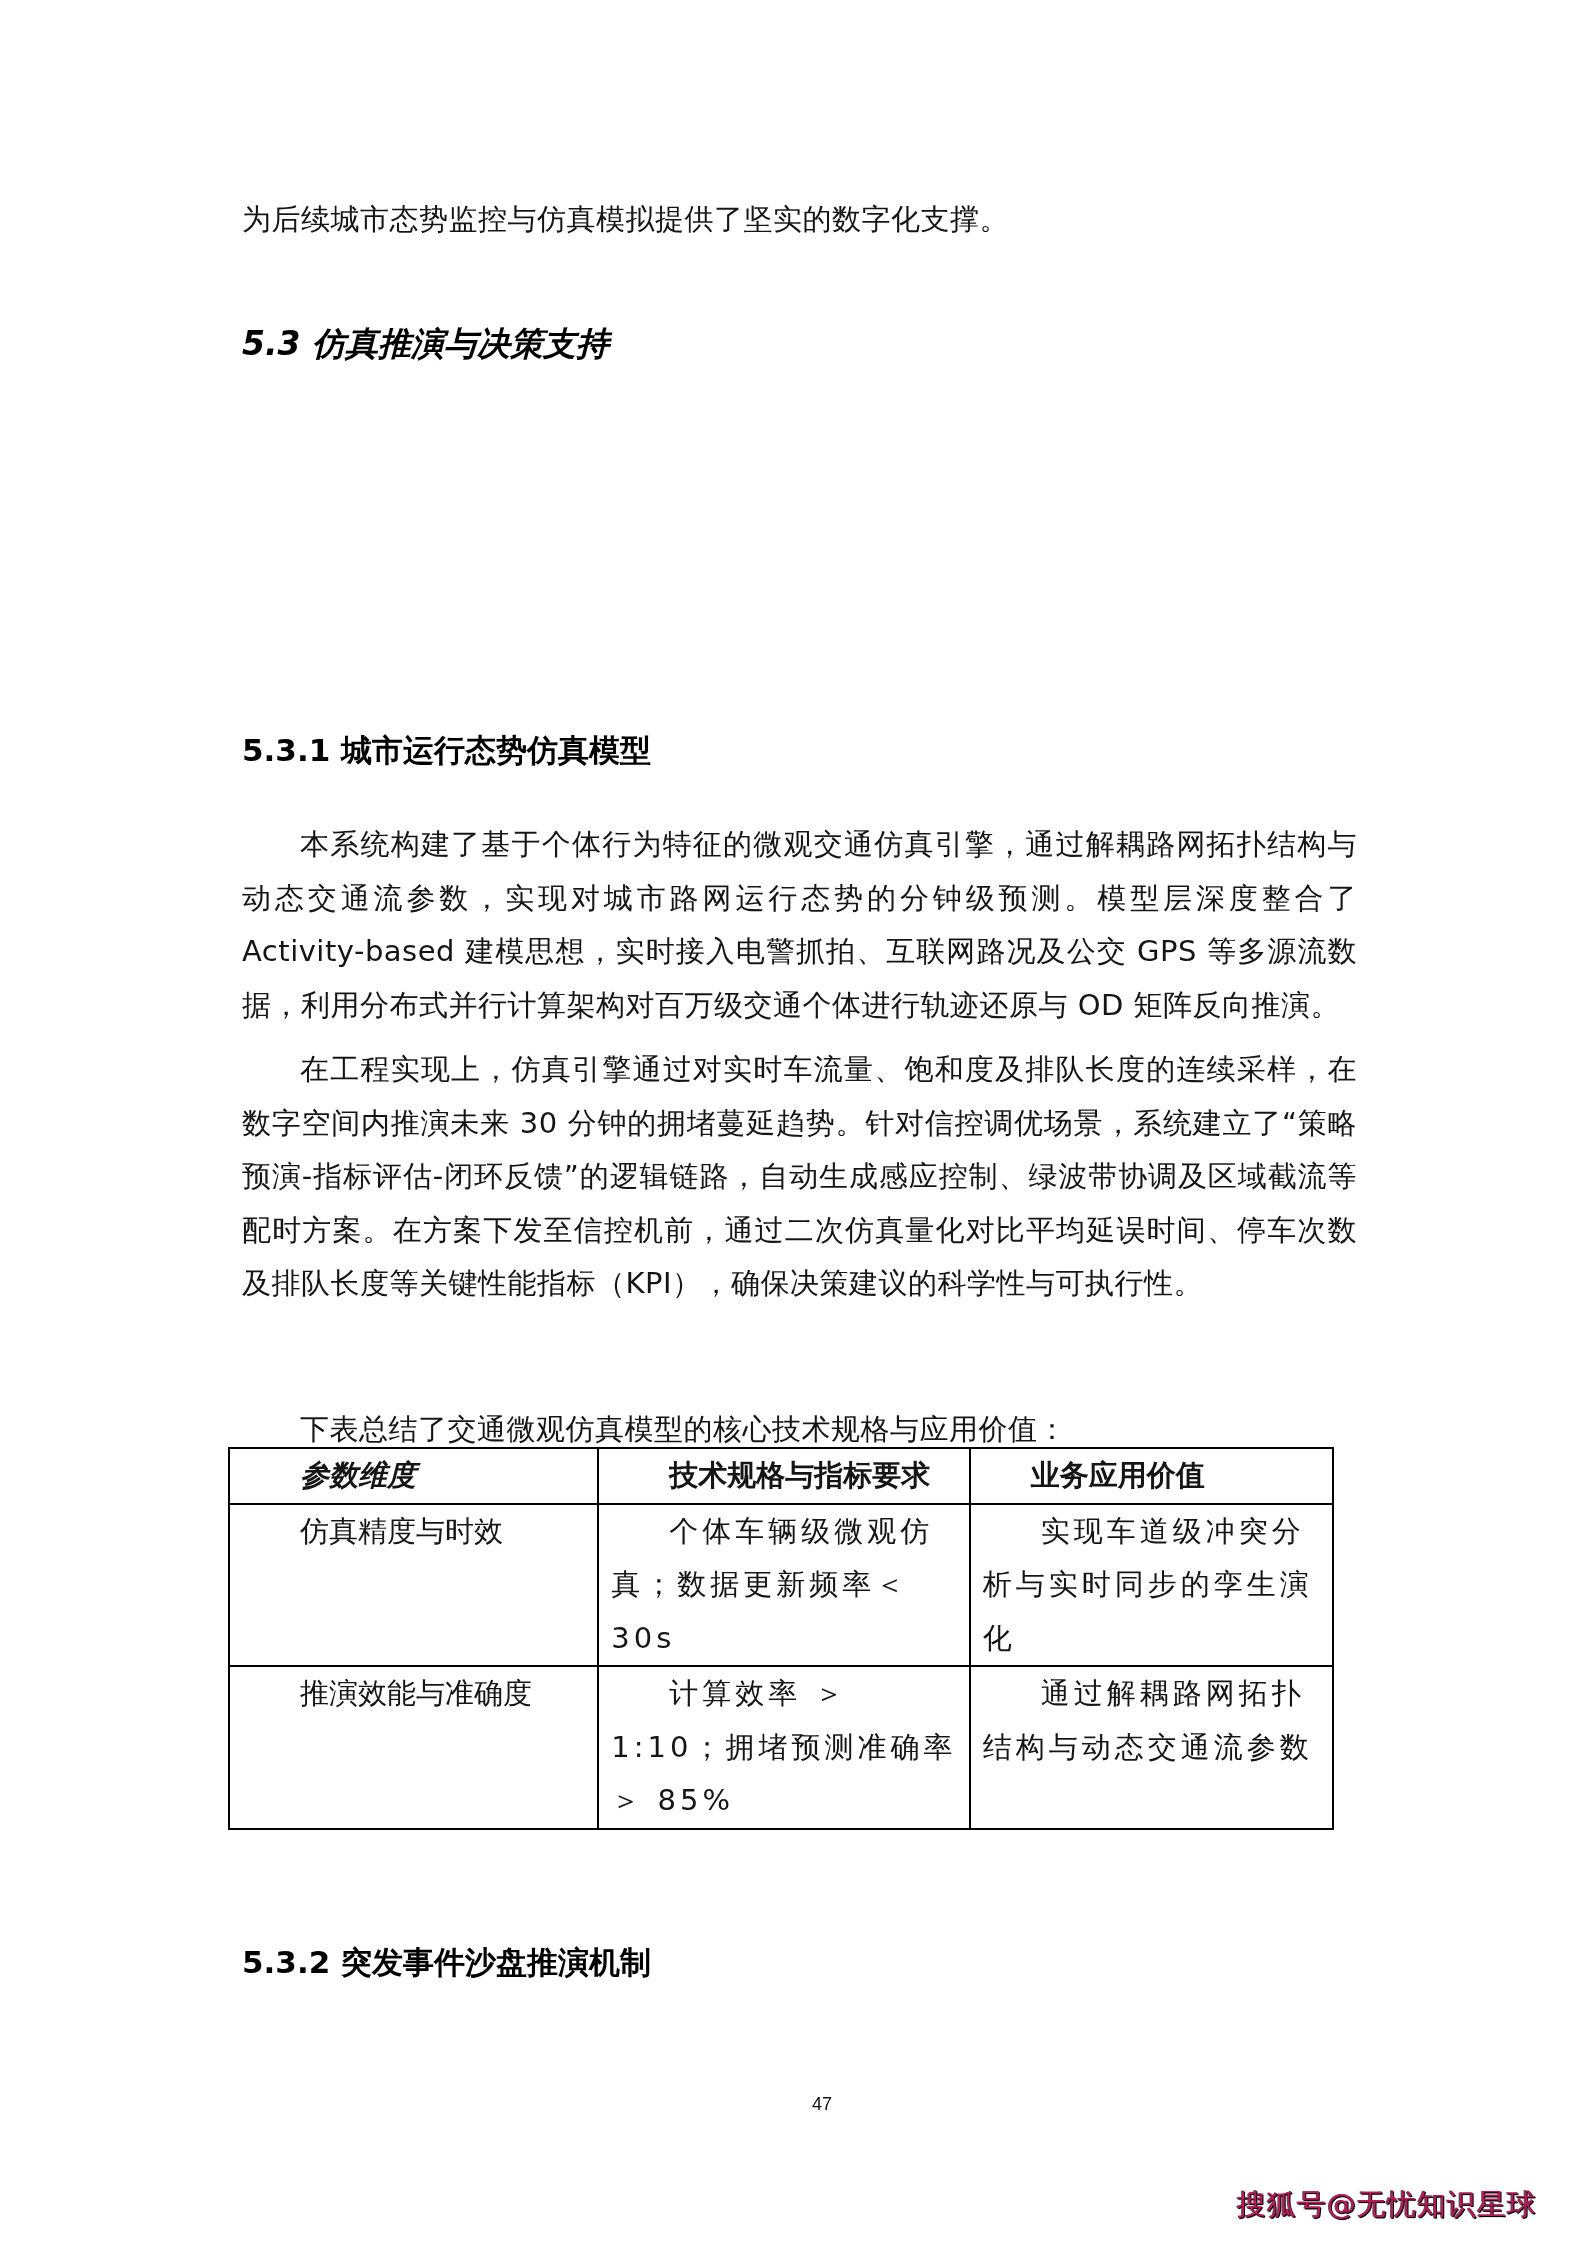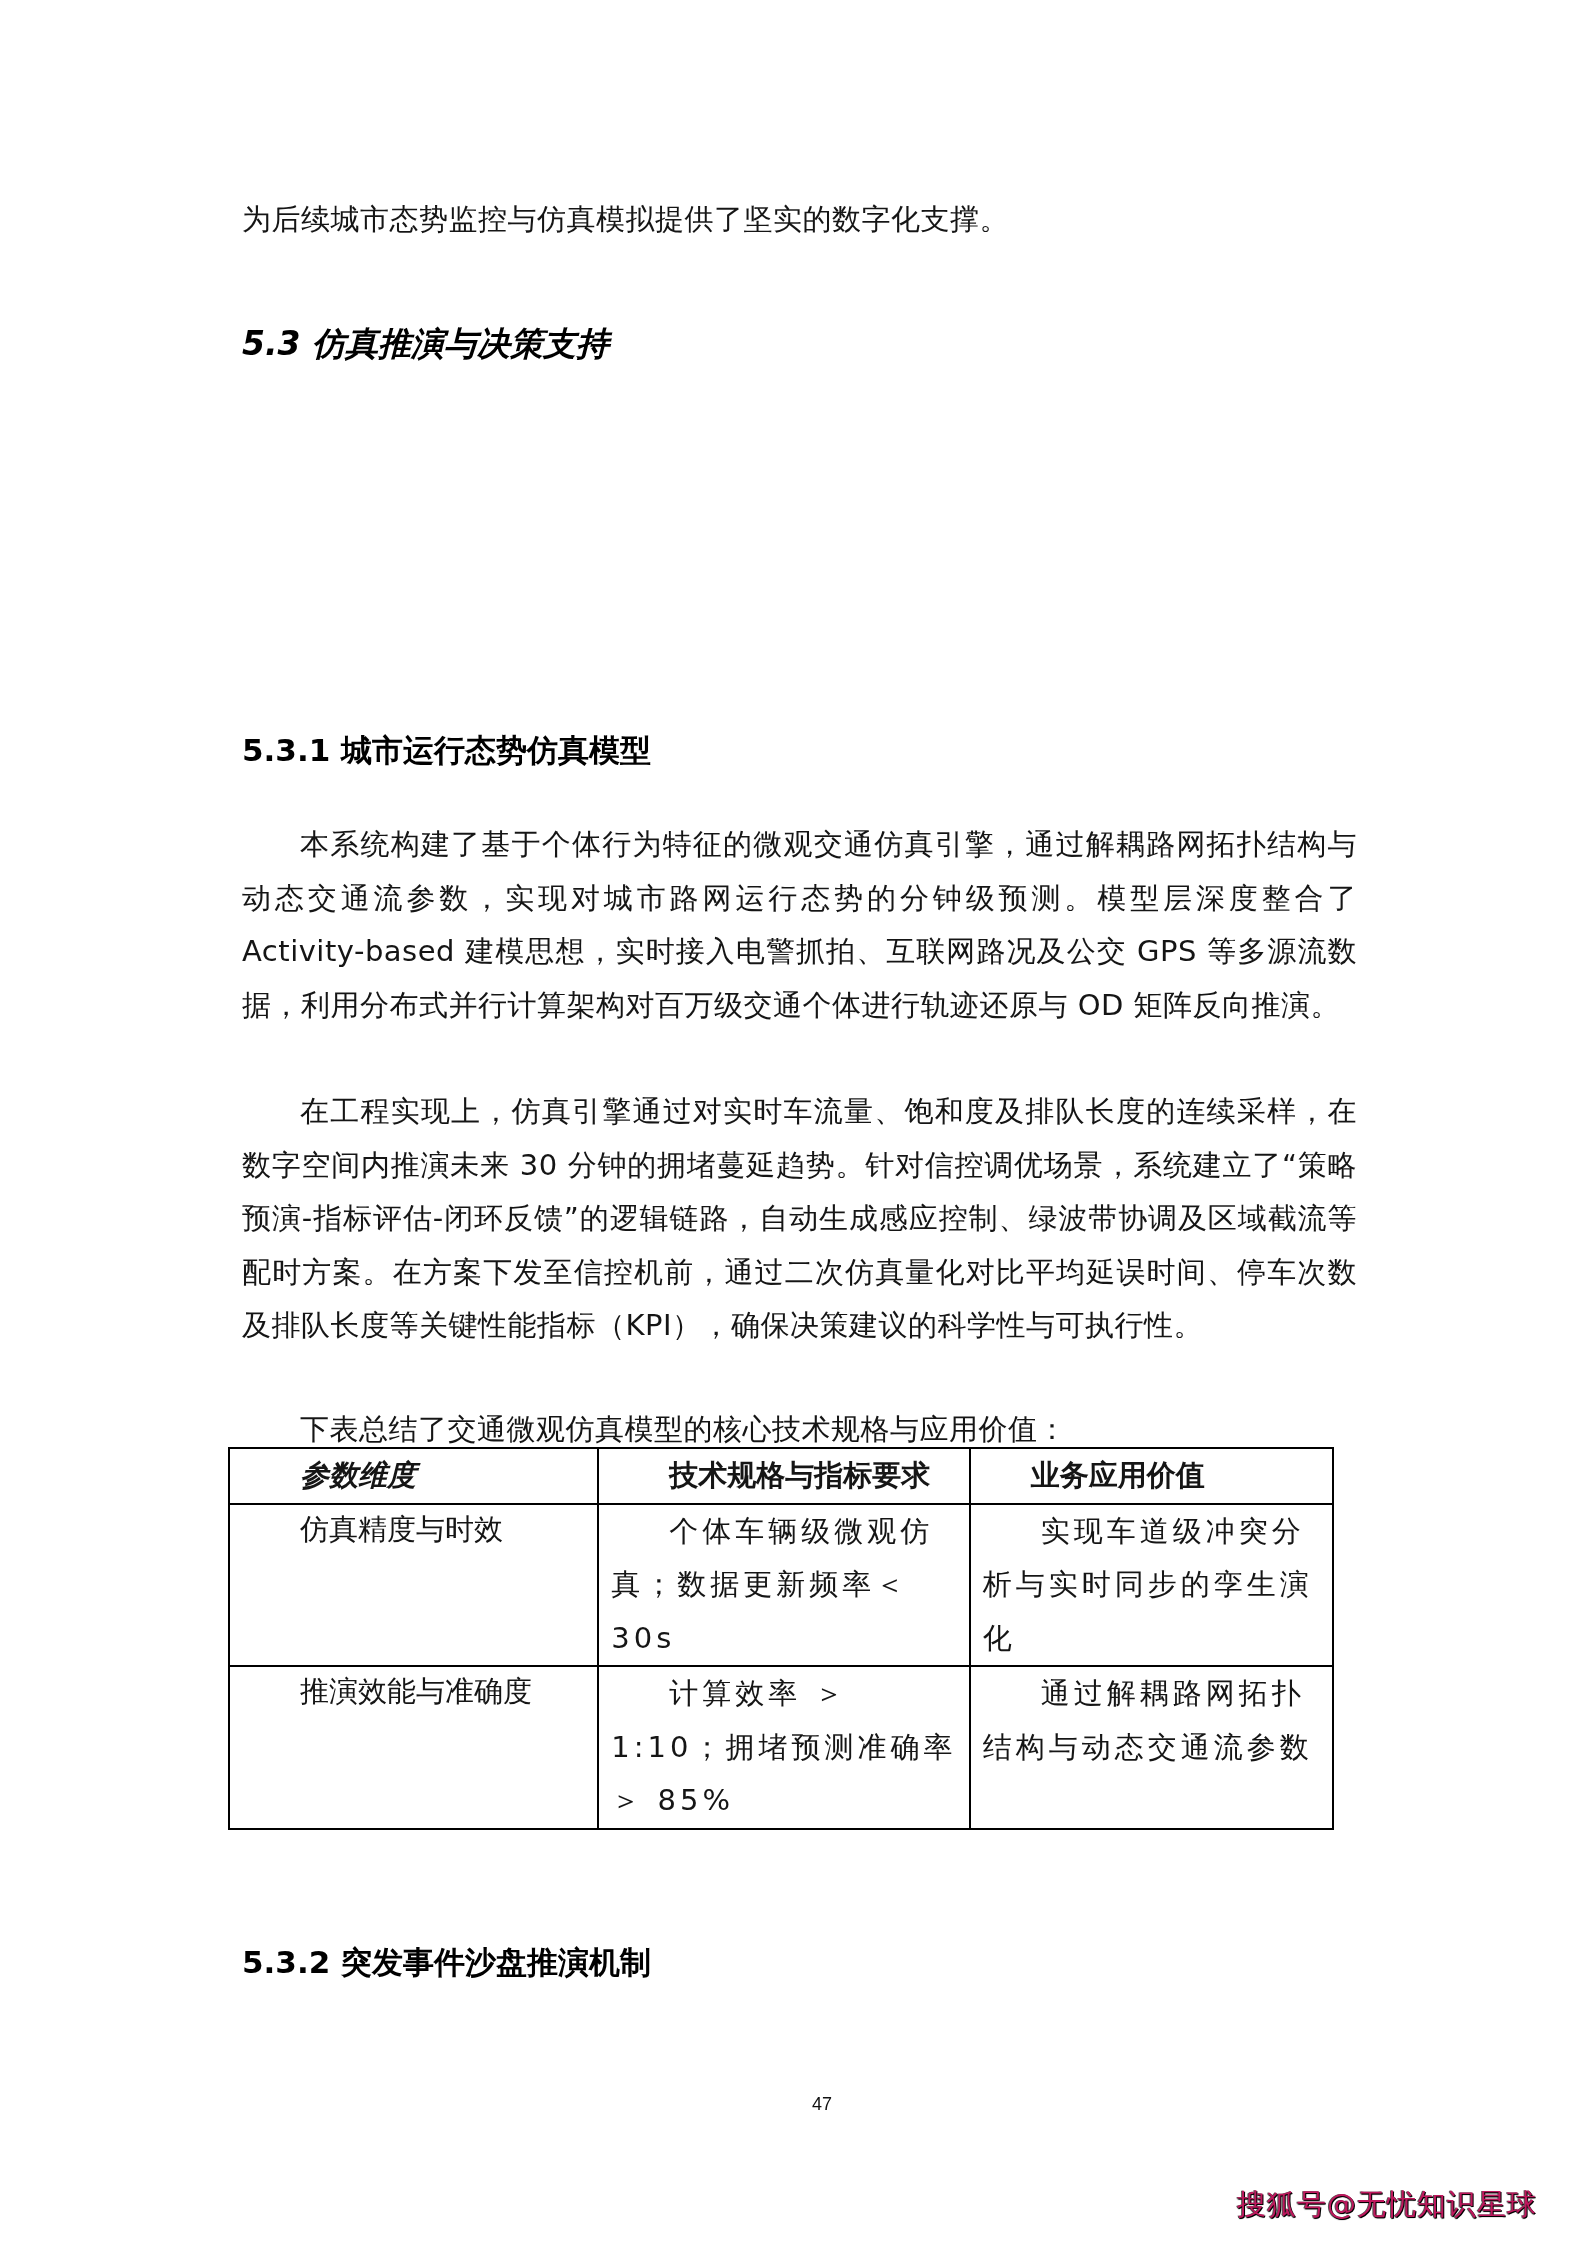--- a/index.html
+++ b/index.html
@@ -34,21 +34,21 @@
     border: 2px solid #000; vertical-align: top; padding: 0 12px;
     line-height: 53.5px; font-weight: normal; text-align: left;
   }
   table.spec th { font-weight: bold; height: 53px; }
   table.spec col.c1 { width: 370px; }
   table.spec col.c2 { width: 372px; }
   table.spec col.c3 { width: 364px; }
   .th1 { padding-left: 70px !important; font-style: italic; }
   .th2 { padding-left: 70px !important; margin-left: 20px; }
   .th3 { padding-left: 60px !important; }
-  .cell-first { padding-left: 70px !important; font-family: Liberation Mono, monospace; }
+  .cell-first { padding-left: 70px !important; }
   .cell-just { text-align: justify; text-align-last: left; text-indent: 58px; letter-spacing: 4px; }
   tr.r1 td { height: 158px; }
   tr.r2 td { height: 158px; }
   .pagenum {
     position: absolute; left: 812px; top: 2094px;
     font-family: "Liberation Sans", sans-serif; font-size: 18px; color: #111;
   }
   .watermark {
     position: absolute; left: 1237px; top: 2185px;
     font-family: "DejaVu Sans", "Liberation Sans", sans-serif;
@@ -63,21 +63,21 @@
 
   <div class="para" style="top:193px;">为后续城市态势监控与仿真模拟提供了坚实的数字化支撑。</div>
 
   <div class="heading h2" style="top:322px;font-style:italic;">5.3 仿真推演与决策支持</div>
 
 
   <div class="heading h3" style="top:730px;">5.3.1 城市运行态势仿真模型</div>
 
   <div class="para indent" style="top:818px;">本系统构建了基于个体行为特征的微观交通仿真引擎，通过解耦路网拓扑结构与动态交通流参数，实现对城市路网运行态势的分钟级预测。模型层深度整合了 Activity-based 建模思想，实时接入电警抓拍、互联网路况及公交 GPS 等多源流数据，利用分布式并行计算架构对百万级交通个体进行轨迹还原与 OD 矩阵反向推演。</div>
 
-  <div class="para indent" style="top:1085px;">在工程实现上，仿真引擎通过对实时车流量、饱和度及排队长度的连续采样，在数字空间内推演未来 30 分钟的拥堵蔓延趋势。针对信控调优场景，系统建立了“策略预演-指标评估-闭环反馈”的逻辑链路，自动生成感应控制、绿波带协调及区域截流等配时方案。在方案下发至信控机前，通过二次仿真量化对比平均延误时间、停车次数及排队长度等关键性能指标（KPI），确保决策建议的科学性与可执行性。</div>
+  <div class="para indent" style="top:1043px;">在工程实现上，仿真引擎通过对实时车流量、饱和度及排队长度的连续采样，在数字空间内推演未来 30 分钟的拥堵蔓延趋势。针对信控调优场景，系统建立了“策略预演-指标评估-闭环反馈”的逻辑链路，自动生成感应控制、绿波带协调及区域截流等配时方案。在方案下发至信控机前，通过二次仿真量化对比平均延误时间、停车次数及排队长度等关键性能指标（KPI），确保决策建议的科学性与可执行性。</div>
 
   <div class="para indent" style="top:1403px;">下表总结了交通微观仿真模型的核心技术规格与应用价值：</div>
 
   <table class="spec">
     <colgroup>
         <col class="c1">
         <col class="c2">
         <col class="c3">
       </colgroup>
     <tbody>

